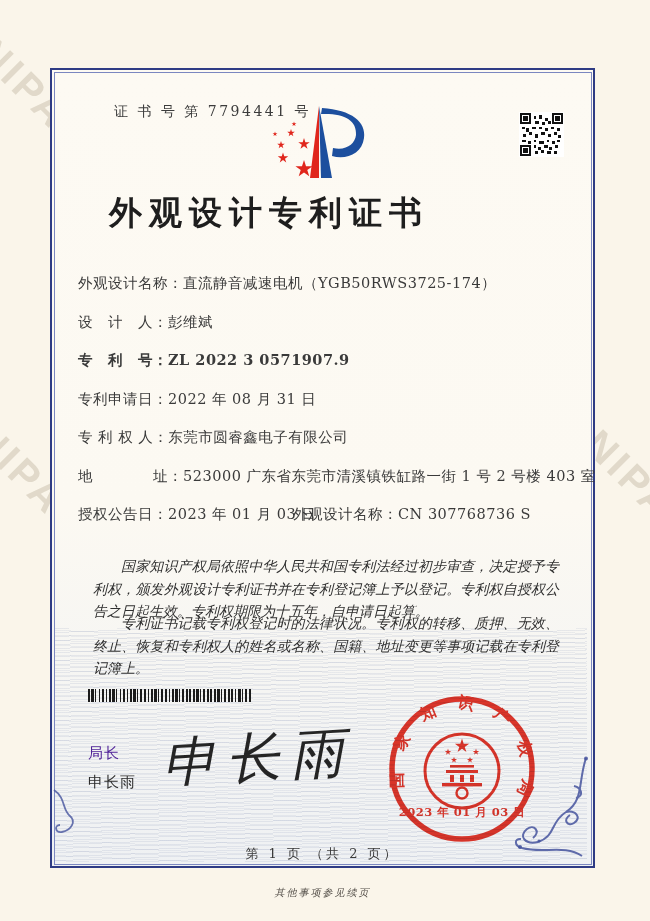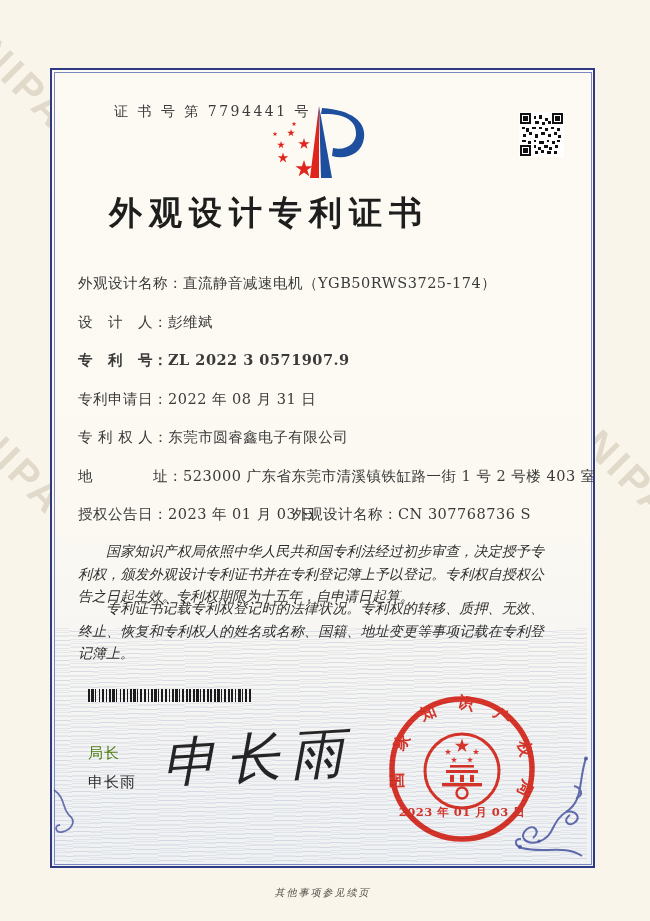--- a/index.html
+++ b/index.html
@@ -44,34 +44,34 @@
   .title{
     position:absolute; z-index:5; left:50px; top:191px; width:438px; margin:0;
     text-align:center; font-size:33px; font-weight:bold; letter-spacing:7px; color:#1e1e1e;
   }
   
   .field{position:absolute; z-index:5; left:78px; font-size:14.5px; color:#3a3a3a; letter-spacing:0.5px; white-space:nowrap;}
   .f0{top:274px;} .f1{top:313px;} .f2{top:351px;font-weight:bold;} .f3{top:390px;}
   .f4{top:428px;} .f5{top:467px;} .f6{top:505px;} .f7{top:505px; left:293px;}
   
   .para{
-    position:absolute; z-index:5; left:78px; width:466px; margin:0;
+    position:absolute; z-index:5; left:78px; width:466px; margin:15px;
     font-size:14px; line-height:22.5px; text-align:justify; text-indent:2em;
     font-style:italic; color:#2f2f2f;
   }
   .p1{top:540px;} .p2{top:597px;}
   
   .barcode{
     position:absolute; z-index:5; left:88px; top:689px; width:163px; height:13px;
     background:repeating-linear-gradient(90deg,
       #1b1b1b 0 1.5px, transparent 1.5px 3px,
       #1b1b1b 3px 5.5px, transparent 5.5px 7px,
       #1b1b1b 7px 8px, transparent 8px 10.5px);
   }
-  .signer-title{position:absolute; z-index:5; left:88px; top:744px; font-size:15px; color:#4d7c0f; letter-spacing:1px;
+  .signer-title{position:absolute; z-index:5; left:88px; top:744px; font-size:15px; color:#4c1d95; letter-spacing:1px;
     font-family:"Liberation Sans","DejaVu Sans",sans-serif;}
   .signer-name{position:absolute; z-index:5; left:88px; top:773px; font-size:15px; color:#2c2c2c; letter-spacing:1px;
     font-family:"Liberation Sans","DejaVu Sans",sans-serif;}
   .signature{
     position:absolute; z-index:6; left:162px; top:722px; width:200px;
     font-size:54px; letter-spacing:10px; color:#141414; white-space:nowrap;
     transform:rotate(-3.5deg); font-style:italic; opacity:0.92;
   }
   
   .seal{position:absolute; z-index:7; left:384px; top:691px; mix-blend-mode:multiply; opacity:0.92;}
@@ -205,15 +205,16 @@
     </g>
   </svg>
 
   <svg class="flourish-l" width="26" height="48" viewBox="0 0 26 48">
     <g fill="none" stroke="#46549e" stroke-width="1.8" opacity="0.8">
       <path d="M2,2 C14,10 10,22 18,28 C24,33 20,42 10,44"></path>
       <path d="M10,44 c-7,1 -8,-7 -2,-7"></path>
     </g>
   </svg>
 
+  <div class="page-info">第 1 页 （共 2 页）</div>
   <div class="note">其他事项参见续页</div>
 
 </div>
 
 </body></html>

